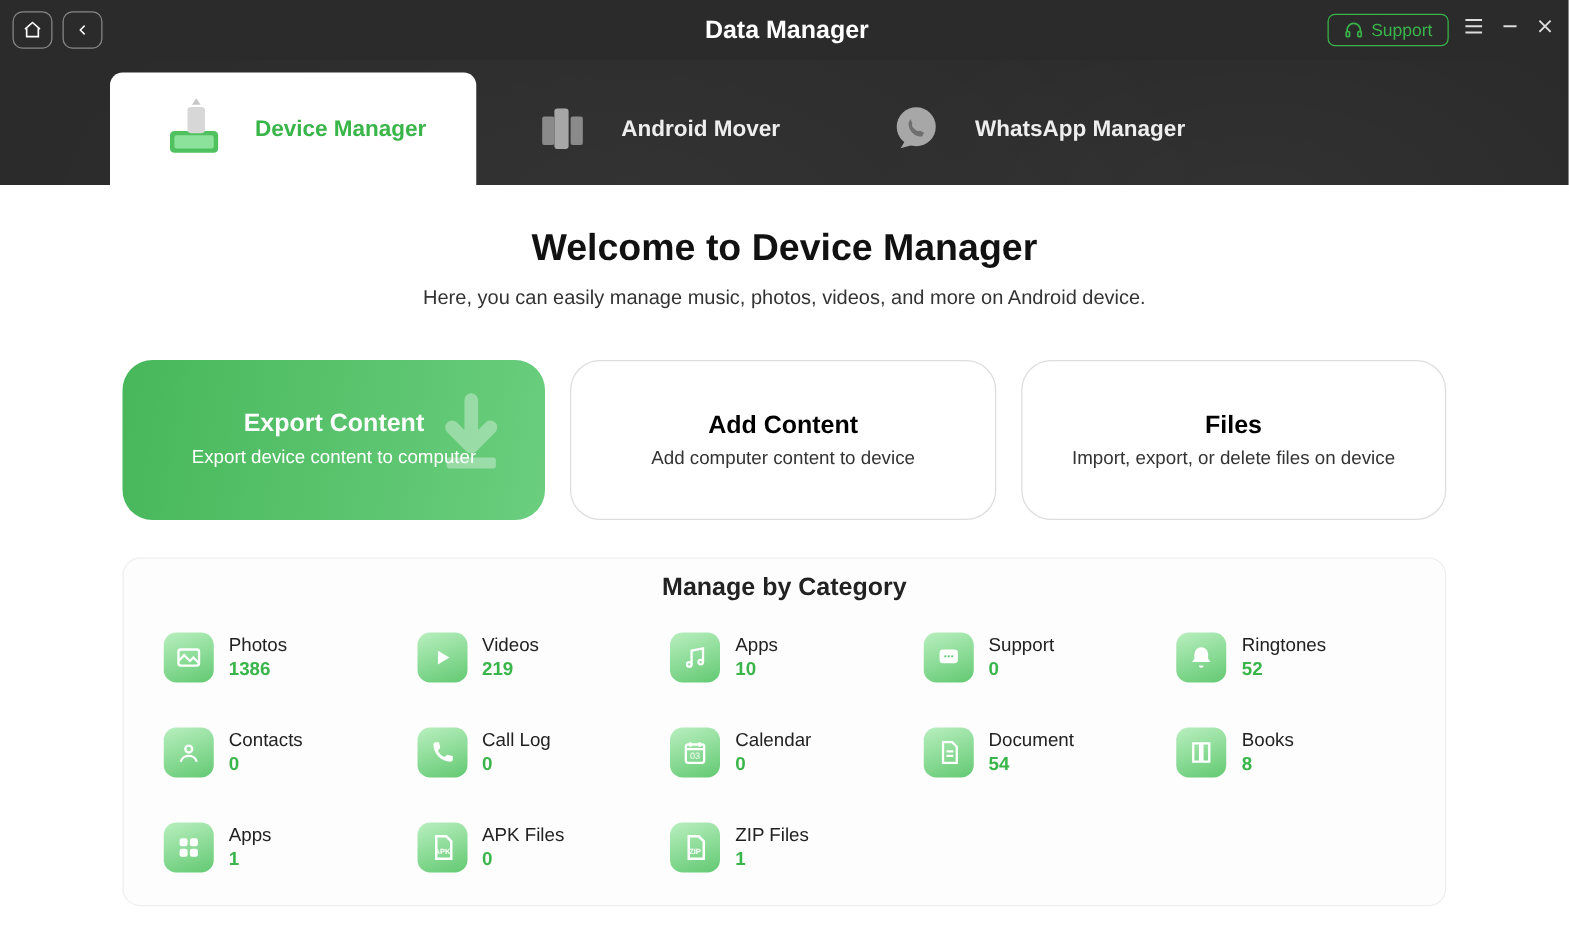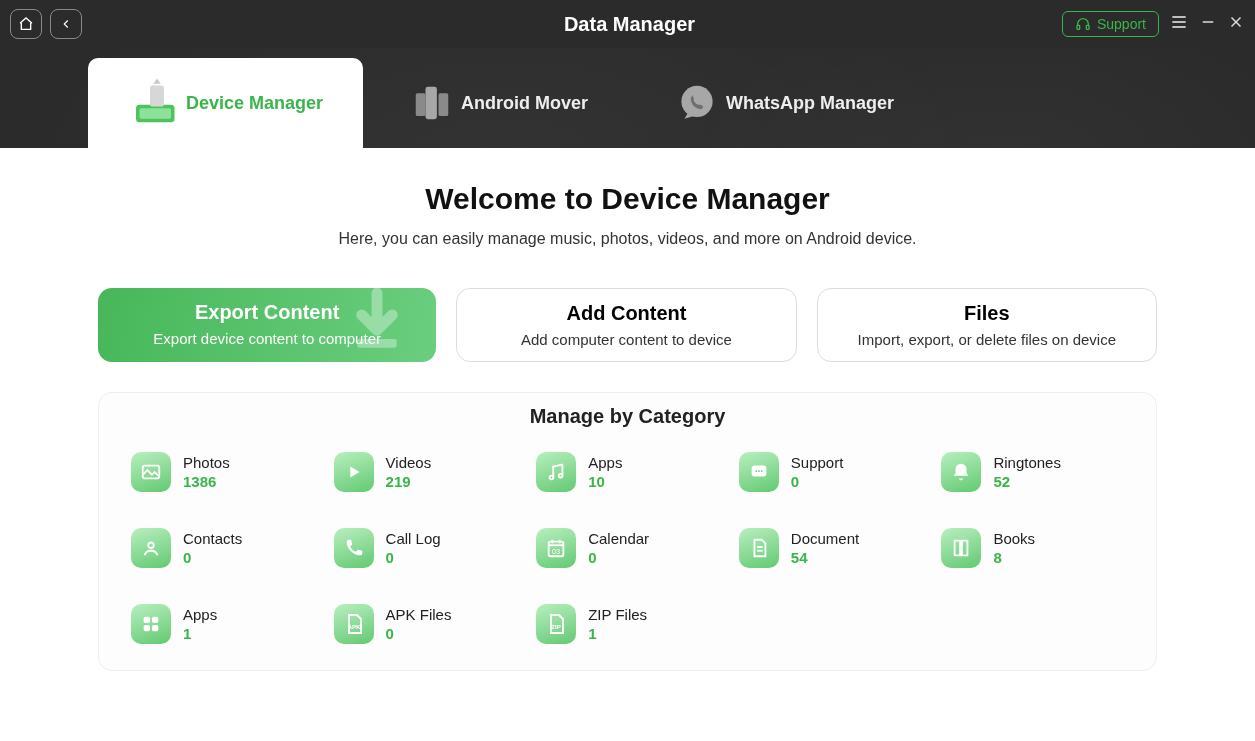--- a/index.html
+++ b/index.html
@@ -57,21 +57,21 @@
   }
   .tabs::before {
     content:"";
     position:absolute;
     inset:0;
     background:
       radial-gradient(1200px 600px at 40% 120%, rgba(255,255,255,.04), transparent 40%),
       radial-gradient(800px 400px at 80% 110%, rgba(255,255,255,.03), transparent 40%);
   }
   .tab {
-    display:flex; align-items:center; 
+    display:flex; align-items:center; gap:18px;
     padding:0 40px;
     height:90px;
     cursor:pointer;
     position:relative;
     z-index:1;
   }
   .tab.active {
     background:#fff;
     border-top-left-radius:10px;
     border-top-right-radius:10px;
@@ -84,22 +84,22 @@
 
   
   .main { padding:34px 98px 40px; }
   h1 { text-align:center; font-size:30px; font-weight:800; color:#111; }
   .subtitle { text-align:center; color:#333; font-size:16px; margin-top:14px; }
 
   .cards { display:flex; gap:20px; margin-top:40px; }
   .card {
     flex:1;
     border:1px solid #ddd;
-    border-radius:14px;
-    padding:13px 16px;
+    border-radius:24px;
+    padding:40px 16px;
     text-align:center;
     cursor:pointer;
   }
   .card-title { font-size:20px; font-weight:700; }
   .card-sub { font-size:15px; color:#333; margin-top:6px; }
   .card.primary {
     background:linear-gradient(100deg,#47b75a 0%, #6ace7e 100%);
     border:none; color:#fff;
     position:relative; overflow:hidden;
   }

